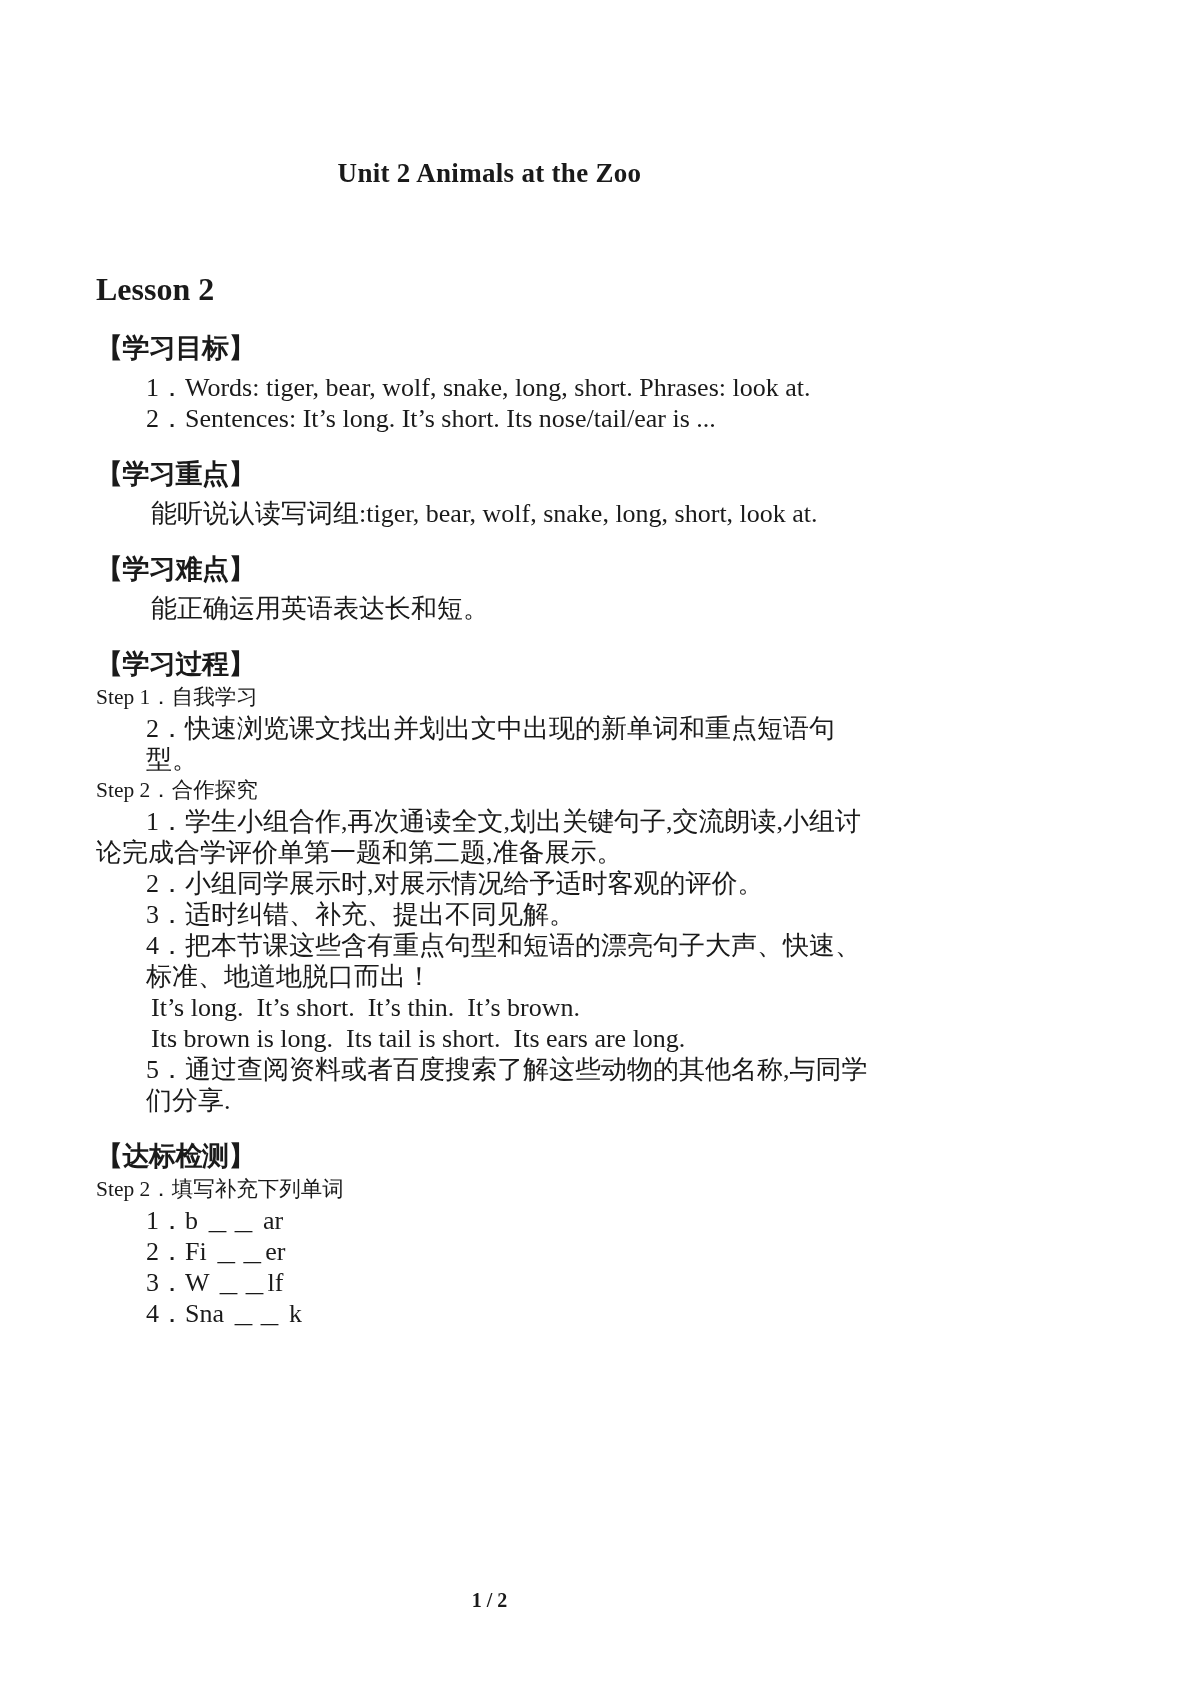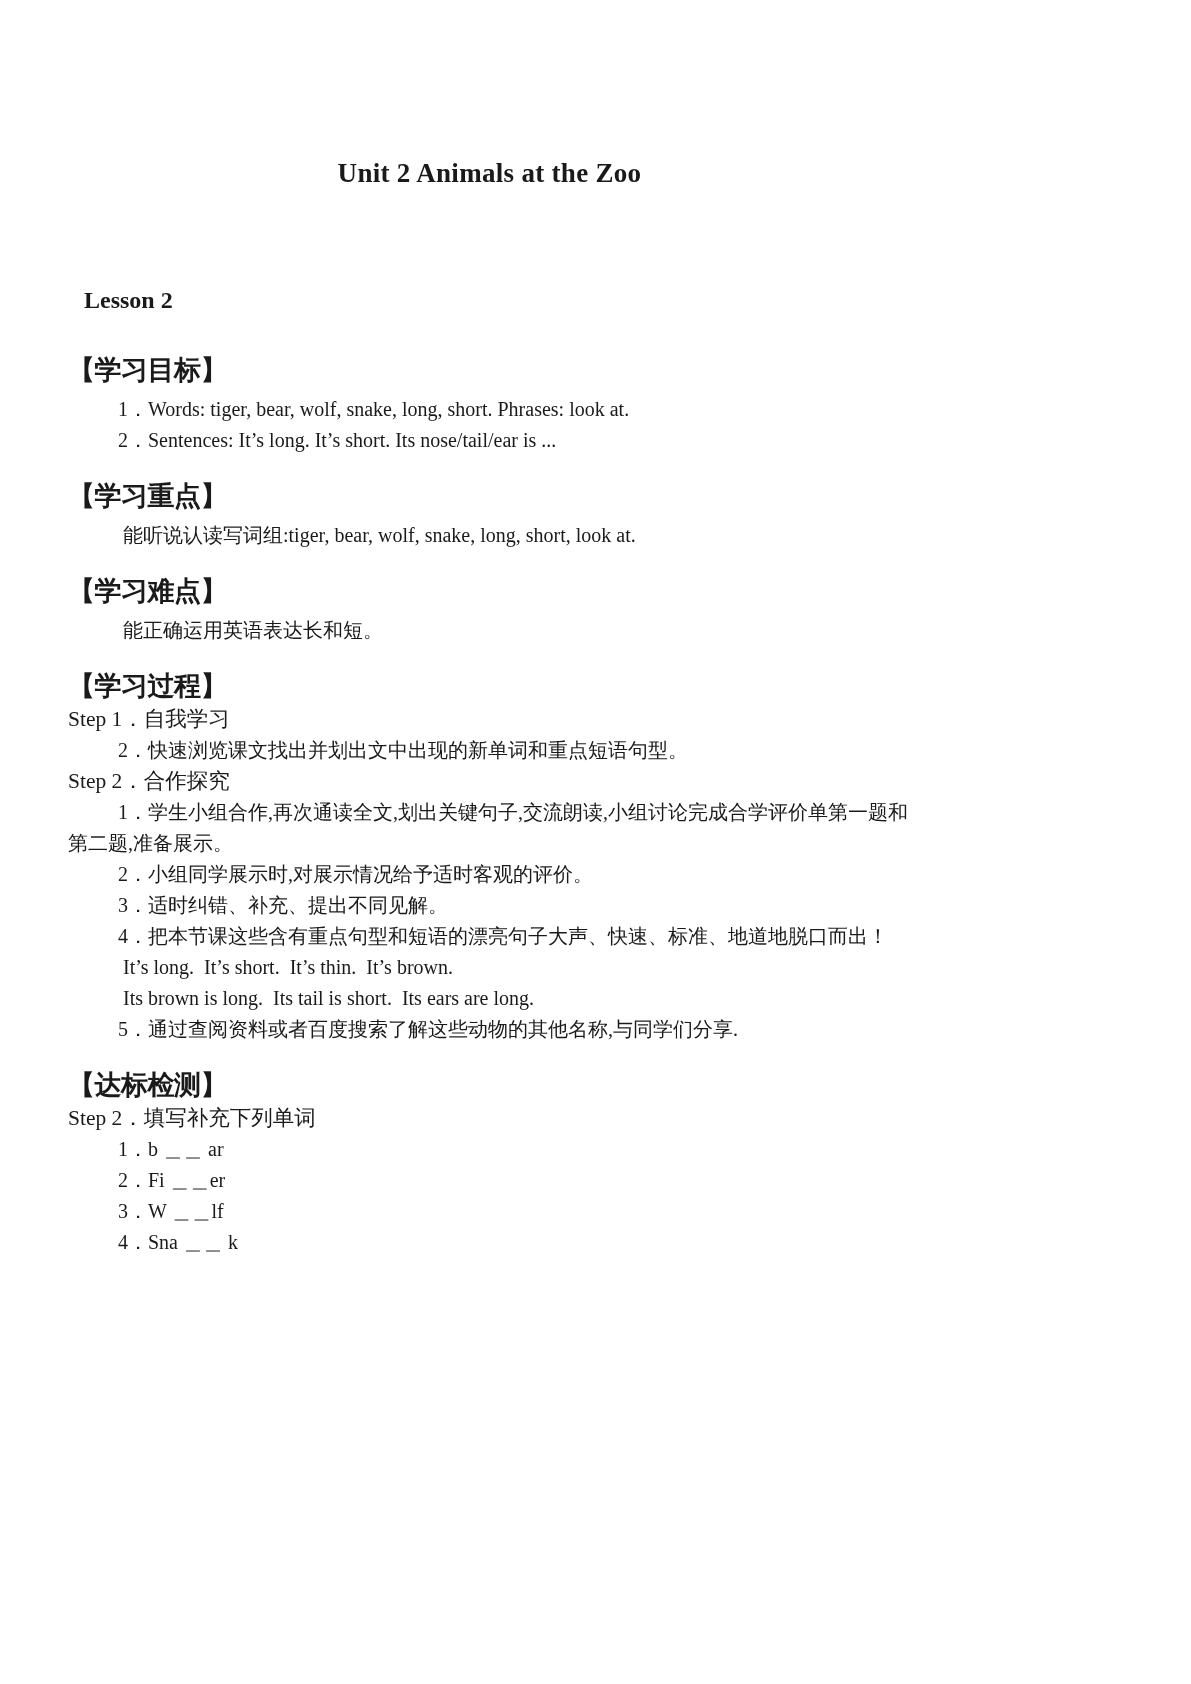--- a/index.html
+++ b/index.html
@@ -13,46 +13,46 @@
     font-family: "Liberation Serif", "DejaVu Serif", serif;
     color: #1a1a1a;
     position: relative;
     overflow: hidden;
   }
   .page {
     position: relative;
     width: 979px;
     height: 1684px;
     box-sizing: border-box;
-    padding: 0 68px;
+    padding: 0 96px;
   }
   .doc-title {
     text-align: center;
     font-size: 27px;
     font-weight: bold;
     letter-spacing: 0.3px;
     margin: 0;
     padding-top: 158px;
   }
   .lesson-heading {
-    font-size: 24px;
+    font-size: 32px;
     font-weight: bold;
-    margin: 16px;
+    margin: 0;
     padding-top: 82px;
   }
   .section-heading {
     font-size: 27px;
     font-weight: bold;
     font-family: "DejaVu Sans", "Liberation Sans", sans-serif;
     margin: 0;
     padding-top: 22px;
     letter-spacing: -0.5px;
   }
   .body-line {
-    font-size: 20px;
+    font-size: 26px;
     line-height: 31px;
     margin: 0;
     white-space: pre-wrap;
   }
   .indent-2 { padding-left: 55px; }
   .indent-num { padding-left: 50px; }
   .hang {
     padding-left: 0;
     text-indent: 50px;
   }
@@ -107,14 +107,15 @@
   <p class="body-line indent-num">5．通过查阅资料或者百度搜索了解这些动物的其他名称,与同学们分享.</p>
 
   <h3 class="section-heading">【达标检测】</h3>
 
   <p class="step-line block-gap-sm">Step 2．填写补充下列单词</p>
   <p class="body-line indent-num blank">1．b ＿＿ ar</p>
   <p class="body-line indent-num blank">2．Fi ＿＿er</p>
   <p class="body-line indent-num blank">3．W ＿＿lf</p>
   <p class="body-line indent-num blank">4．Sna ＿＿ k</p>
 
+  <div class="footer">1 / 2</div>
 
 </div>
 
 </body></html>

